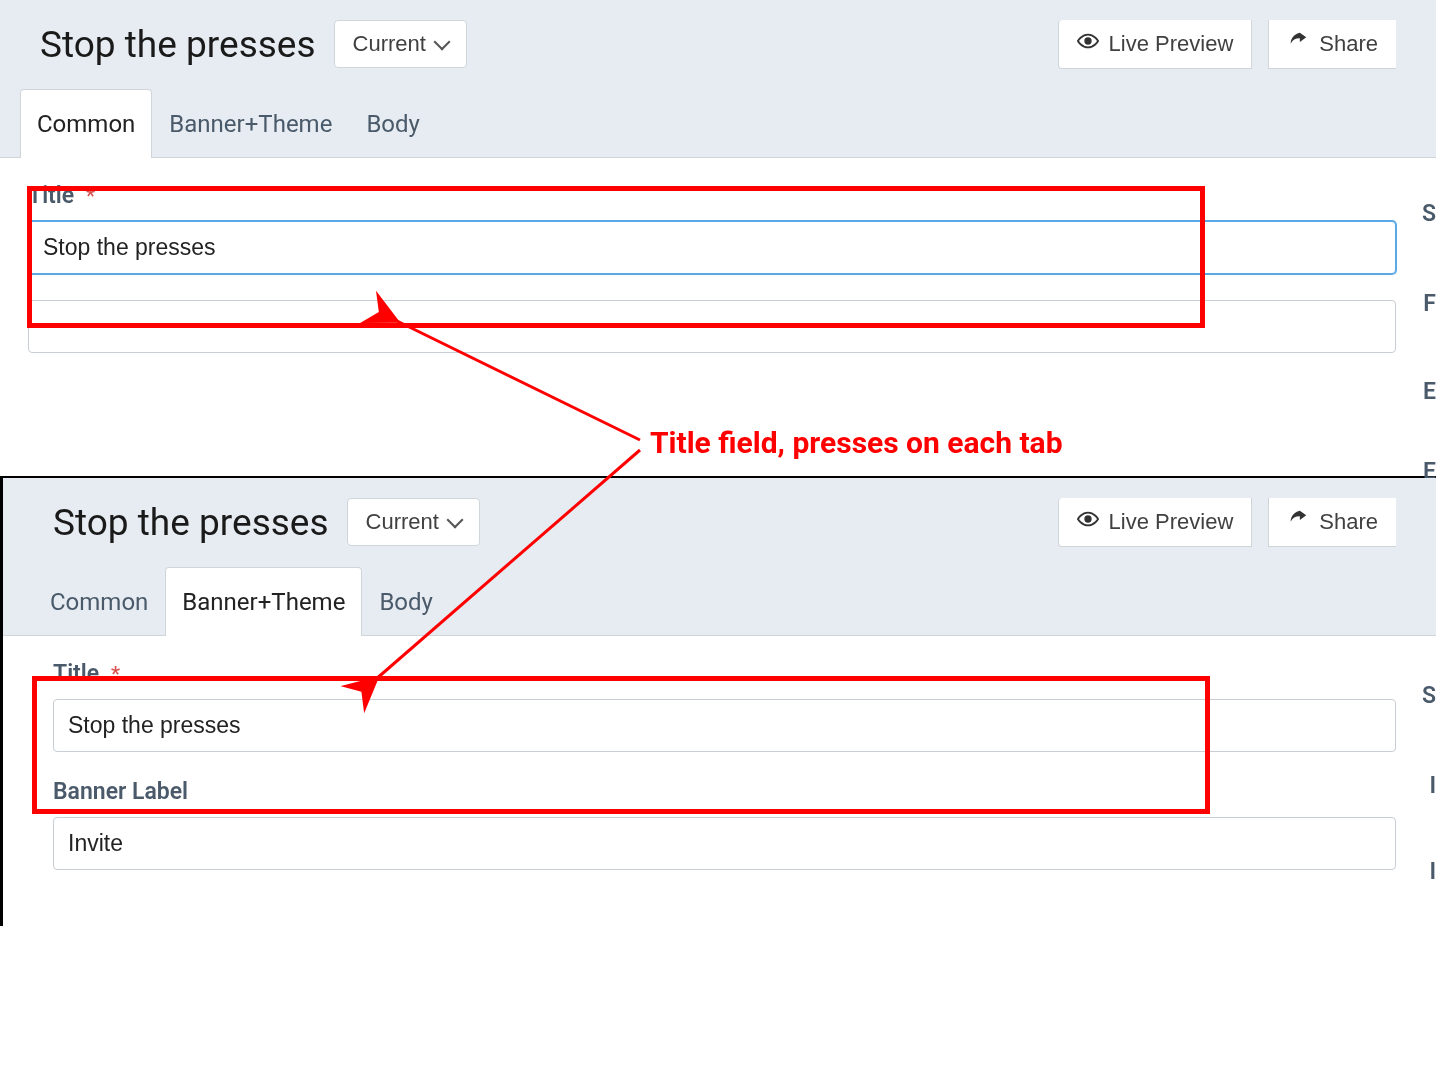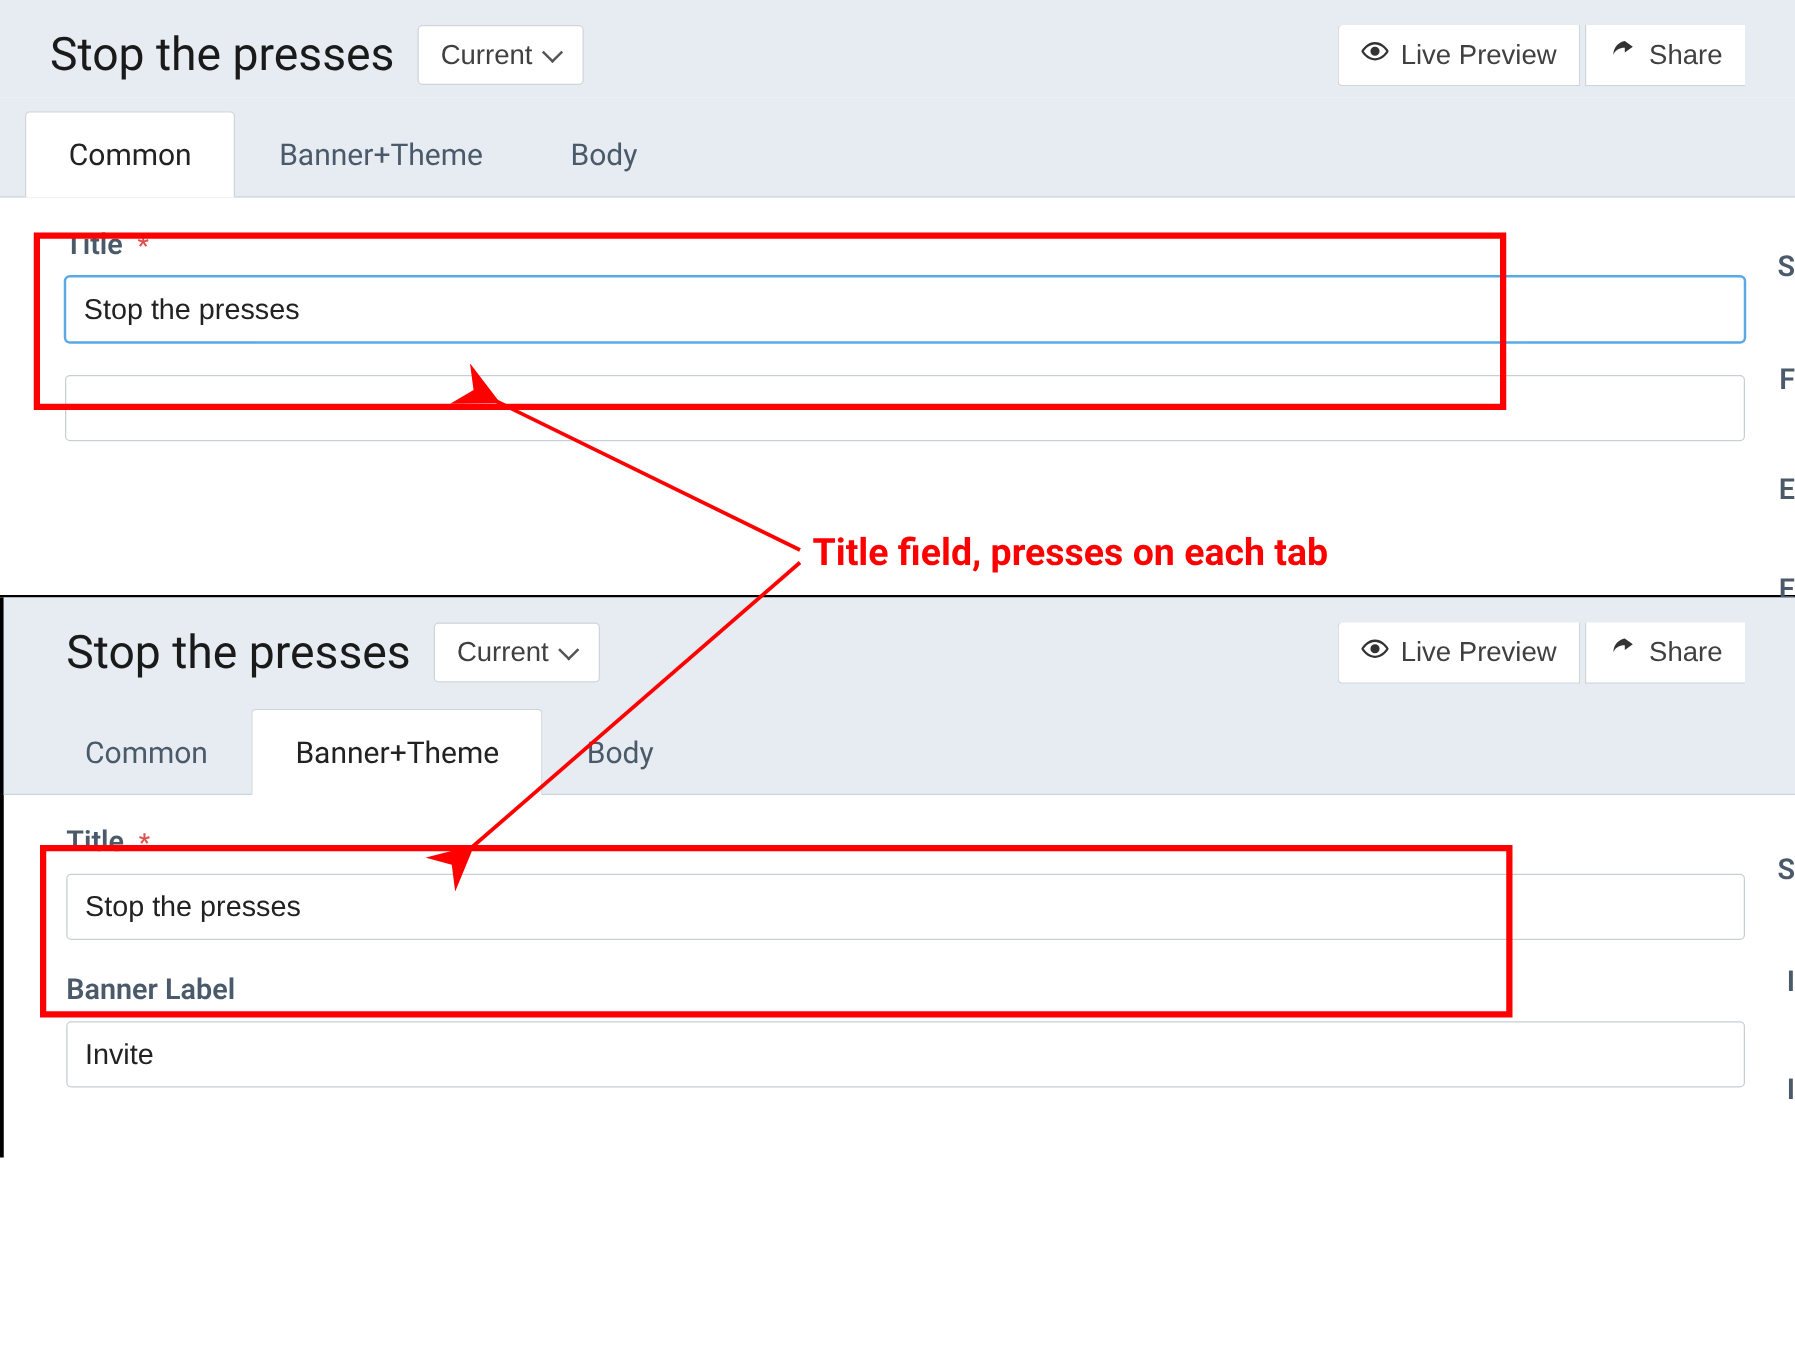--- a/index.html
+++ b/index.html
@@ -38,53 +38,53 @@
     font-size: 22px;
     color: #404040;
     display: inline-flex;
     align-items: center;
     gap: 10px;
     cursor: pointer;
   }
   .header-actions {
     margin-left: auto;
     display: flex;
-    gap: 4px;
+    gap: 16px;
   }
   .header-actions .btn {
     border-radius: 0;
     border-top: none;
   }
   .header-actions .btn:first-child { border-top-left-radius:4px; border-bottom-left-radius:4px;}
   .header-actions .btn:last-child  { border-right:none; border-top-right-radius:0; border-bottom-right-radius:0;}
   .tabs {
     background: #e6ecf1;
     display: flex;
     padding: 10px 0 0 20px;
     border-bottom: 1px solid #d0d5da;
   }
   .tab {
-    padding: 20px 34px;
+    padding: 20px 16px;
     font-size: 24px;
     color: #4a5a6a;
     cursor: pointer;
     border: 1px solid transparent;
     border-bottom: none;
     position: relative;
     top: 1px;
   }
   .tab.active {
     background: #fff;
     color: #222;
     border-color: #d0d5da;
     border-top-left-radius: 4px;
     border-top-right-radius: 4px;
   }
   .form-area {
-    padding: 24px 40px 30px 52px;
+    padding: 24px 40px 30px 28px;
     position: relative;
   }
   .field-group { margin-bottom: 26px; }
   .field-label {
     font-size: 23px;
     font-weight: 600;
     color: #4a5a6a;
     margin-bottom: 12px;
     display: block;
   }

